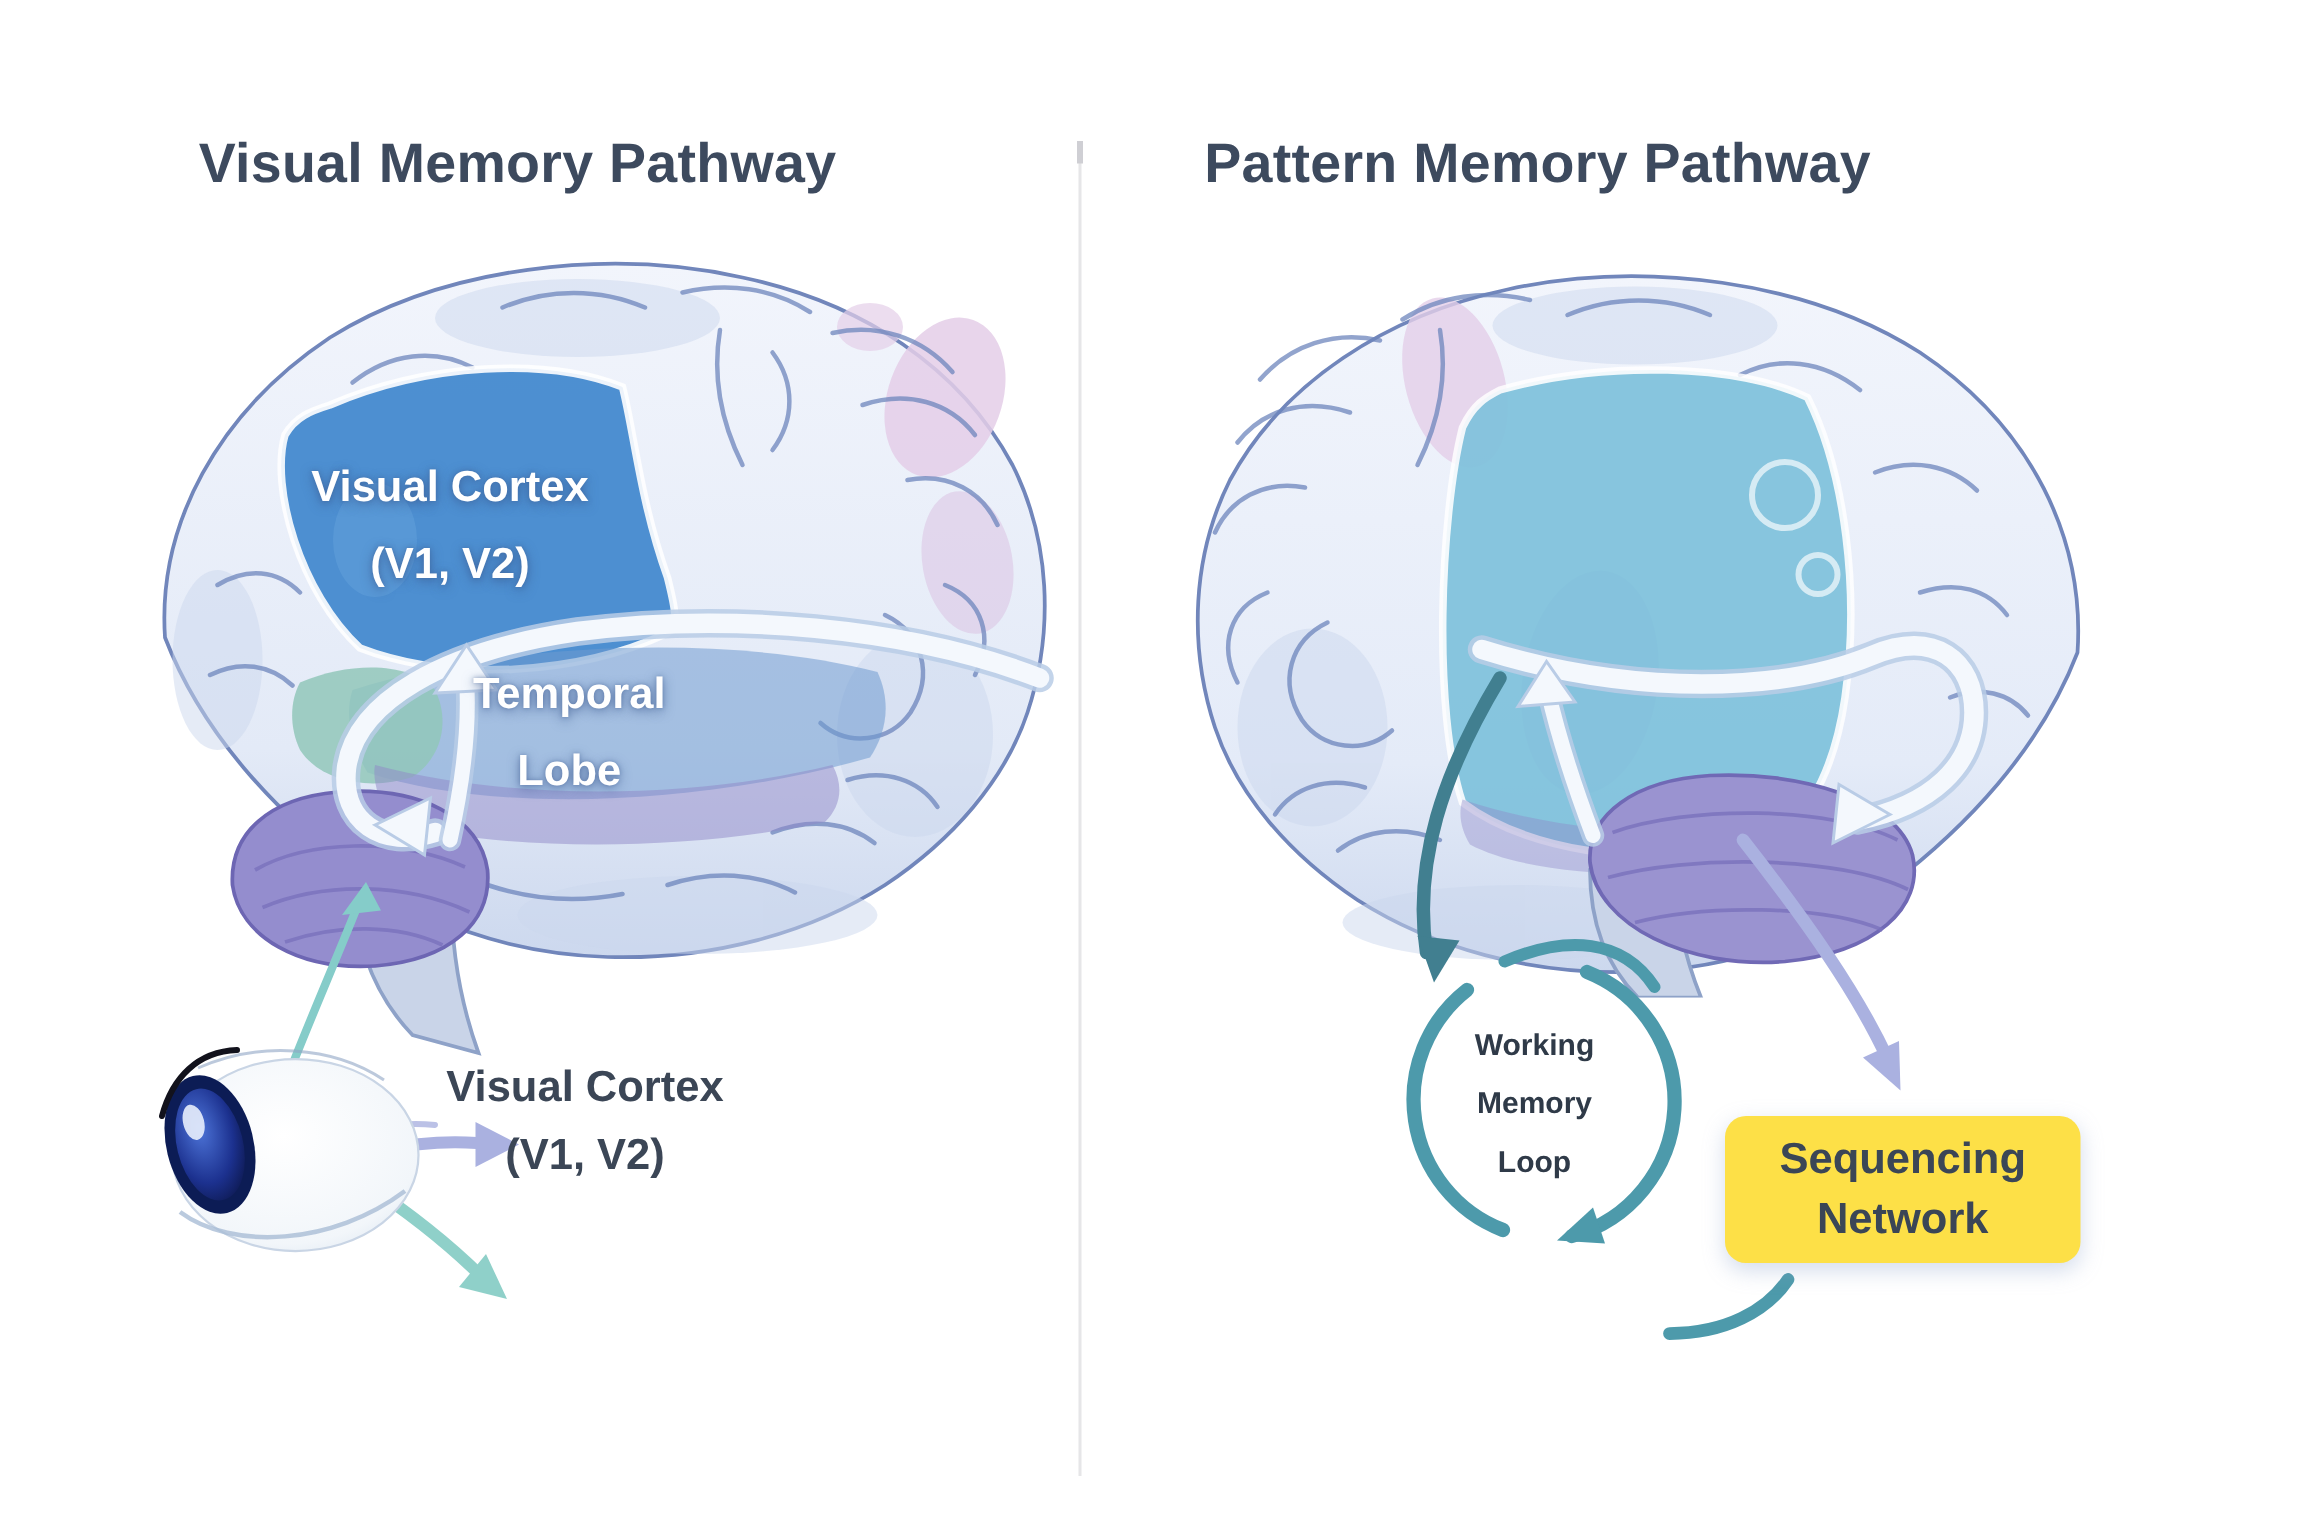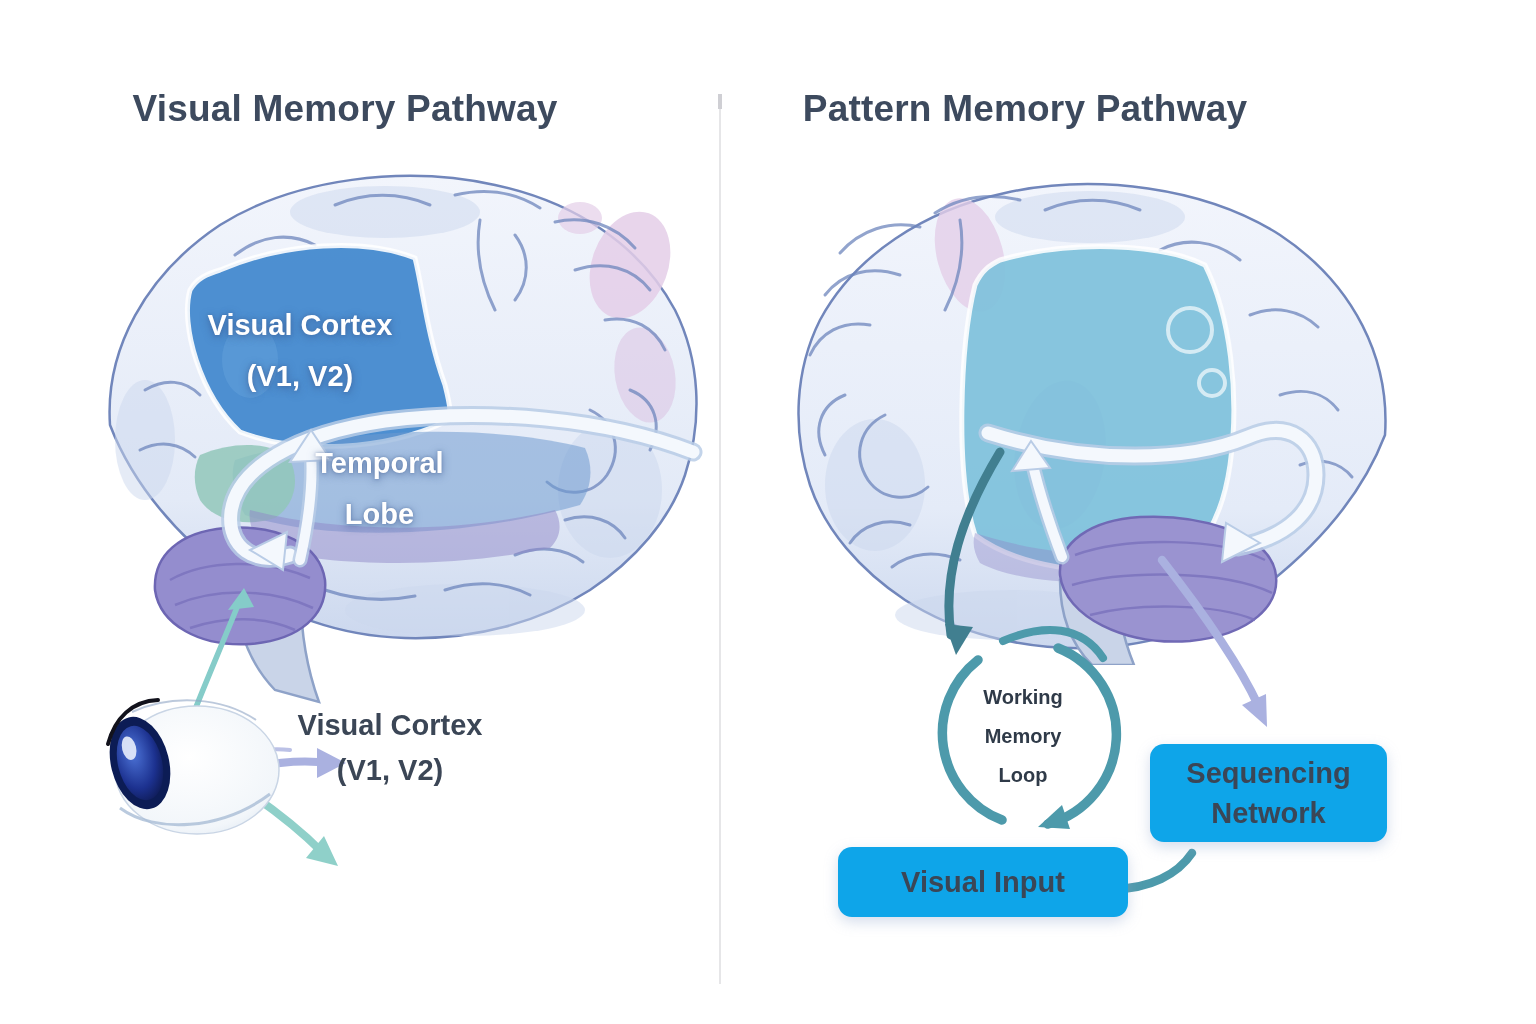--- a/index.html
+++ b/index.html
@@ -9,21 +9,21 @@
          text-align:center;letter-spacing:.2px;}
   .divider{position:absolute;left:719px;top:94px;width:2px;height:890px;background:#e6e6e8;}
   .divider-tick{position:absolute;left:718px;top:94px;width:4px;height:15px;background:#cfcfd4;}
   .region-label{position:absolute;white-space:pre-line;text-align:center;color:#ffffff;
          font-weight:bold;font-size:29px;line-height:51px;
          text-shadow:0 2px 8px rgba(55,85,140,.65),0 0 3px rgba(70,100,150,.5);}
   .caption{position:absolute;white-space:pre-line;text-align:center;color:#3b4656;
          font-weight:bold;font-size:29px;line-height:45px;}
   .loop-label{position:absolute;white-space:pre-line;text-align:center;color:#2f3a48;
          font-weight:bold;font-size:20px;line-height:39px;}
-  .box{position:absolute;background:#0ea5e9;border-radius:14px;
+  .box{position:absolute;background:#fde047;border-radius:14px;
          box-shadow:0 5px 14px rgba(145,165,205,.38);
          display:flex;align-items:center;justify-content:center;}
   .box span{white-space:pre-line;text-align:center;color:#3b4656;font-weight:bold;
          font-size:29px;line-height:40px;}
   svg{position:absolute;display:block;}
 </style>
 </head>
 <body>
 
 <div class="canvas">
@@ -241,17 +241,14 @@
   <div class="loop-label" style="left:923px;top:678px;width:200px;">Working
 Memory
 Loop</div>
 
 
   <div class="box" style="left:1150px;top:744px;width:237px;height:98px;">
     <span>Sequencing
 Network</span>
   </div>
 
-  <div class="box" style="left:838px;top:847px;width:290px;height:70px;">
-    <span>Visual Input</span>
-  </div>
 
 </div>
 
 </body></html>

